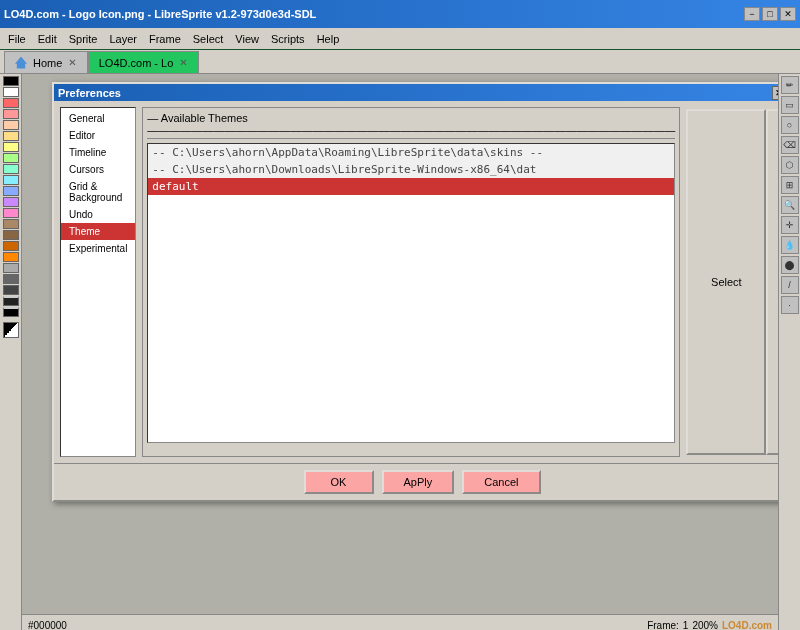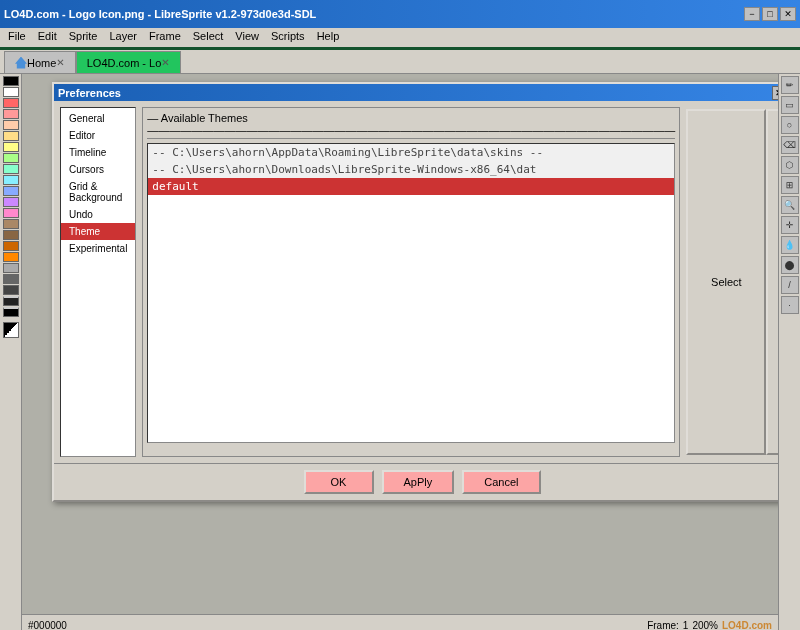--- a/index.html
+++ b/index.html
@@ -43,22 +43,22 @@
       align-items: center;
       justify-content: center;
       color: #000;
     }
 
     
     .menu-bar {
       background: #d4d0c8;
       height: 22px;
       display: flex;
-      align-items: flex-start;
-      border-bottom: 3px solid #14532d;
+      align-items: center;
+      border-bottom: 1px solid #14532d;
       padding: 0 2px;
     }
     .menu-item {
       padding: 2px 6px;
       font-size: 11px;
       cursor: pointer;
       color: #000;
     }
 
     
@@ -72,20 +72,21 @@
     }
     .tab {
       height: 22px;
       padding: 0 10px;
       background: #c0c0c0;
       border: 1px solid #888;
       border-bottom: none;
       font-size: 11px;
       display: flex;
       align-items: center;
+      gap: 6px;
       cursor: pointer;
       position: relative;
     }
     .tab.active {
       background: #22c55e;
       border-color: #888;
       z-index: 1;
     }
     .tab-close {
       font-size: 10px;

